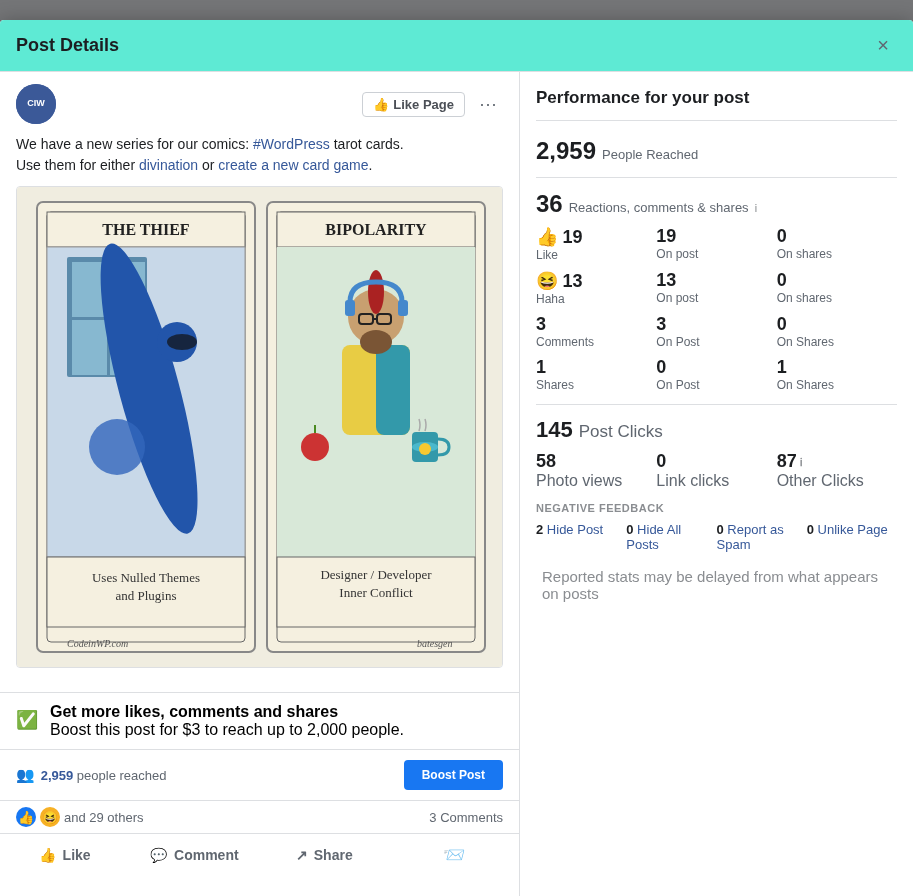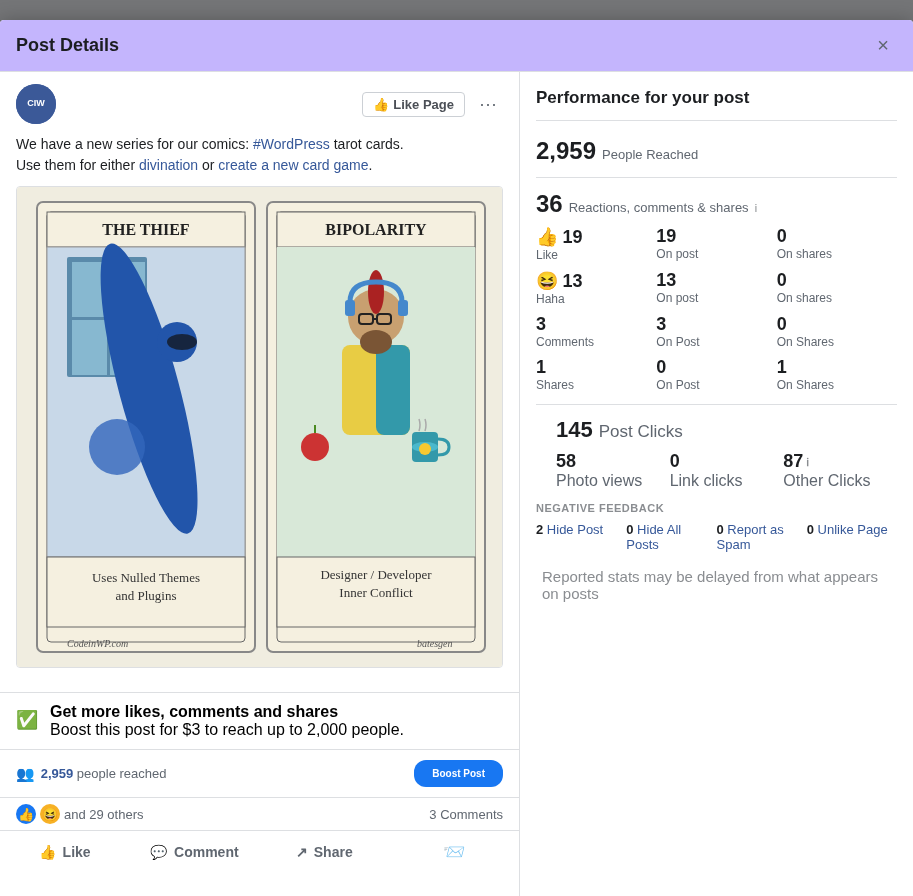--- a/index.html
+++ b/index.html
@@ -26,21 +26,21 @@
       border-radius: 4px;
       box-shadow: 0 2px 20px rgba(0,0,0,0.3);
       overflow: hidden;
     }
     .modal-header {
       display: flex;
       align-items: center;
       justify-content: space-between;
       padding: 10px 16px;
       border-bottom: 1px solid #dddfe2;
-      background: #c4b5fd;
+      background: #5eead4;
     }
     .modal-title {
       font-size: 18px;
       font-weight: 600;
       color: #1c1e21;
     }
     .close-btn {
       background: none;
       border: none;
       font-size: 20px;
@@ -172,23 +172,23 @@
     }
     .reach-left a {
       color: #365899;
       text-decoration: none;
       font-weight: 600;
     }
     .boost-post-btn {
       background: #1877f2;
       color: white;
       border: none;
-      border-radius: 12px;
+      border-radius: 4px;
       padding: 8px 18px;
-      font-size: 10px;
+      font-size: 12px;
       font-weight: 600;
       cursor: pointer;
     }
     .reactions-row {
       display: flex;
       align-items: center;
       justify-content: space-between;
       padding: 6px 16px;
       border-top: 1px solid #dddfe2;
     }
@@ -285,21 +285,21 @@
       font-weight: 600;
       color: #1c1e21;
       display: flex;
       align-items: center;
       gap: 4px;
     }
     .reaction-cell .lbl {
       font-size: 12px;
       color: #606770;
     }
-    .post-clicks-section { margin-top: 8px; margin-left: 20px; }
+    .post-clicks-section { margin-top: 8px; }
     .clicks-big {
       font-size: 22px;
       font-weight: 600;
       color: #1c1e21;
     }
     .clicks-label {
       font-size: 17px;
       color: #606770;
     }
     .clicks-grid {

